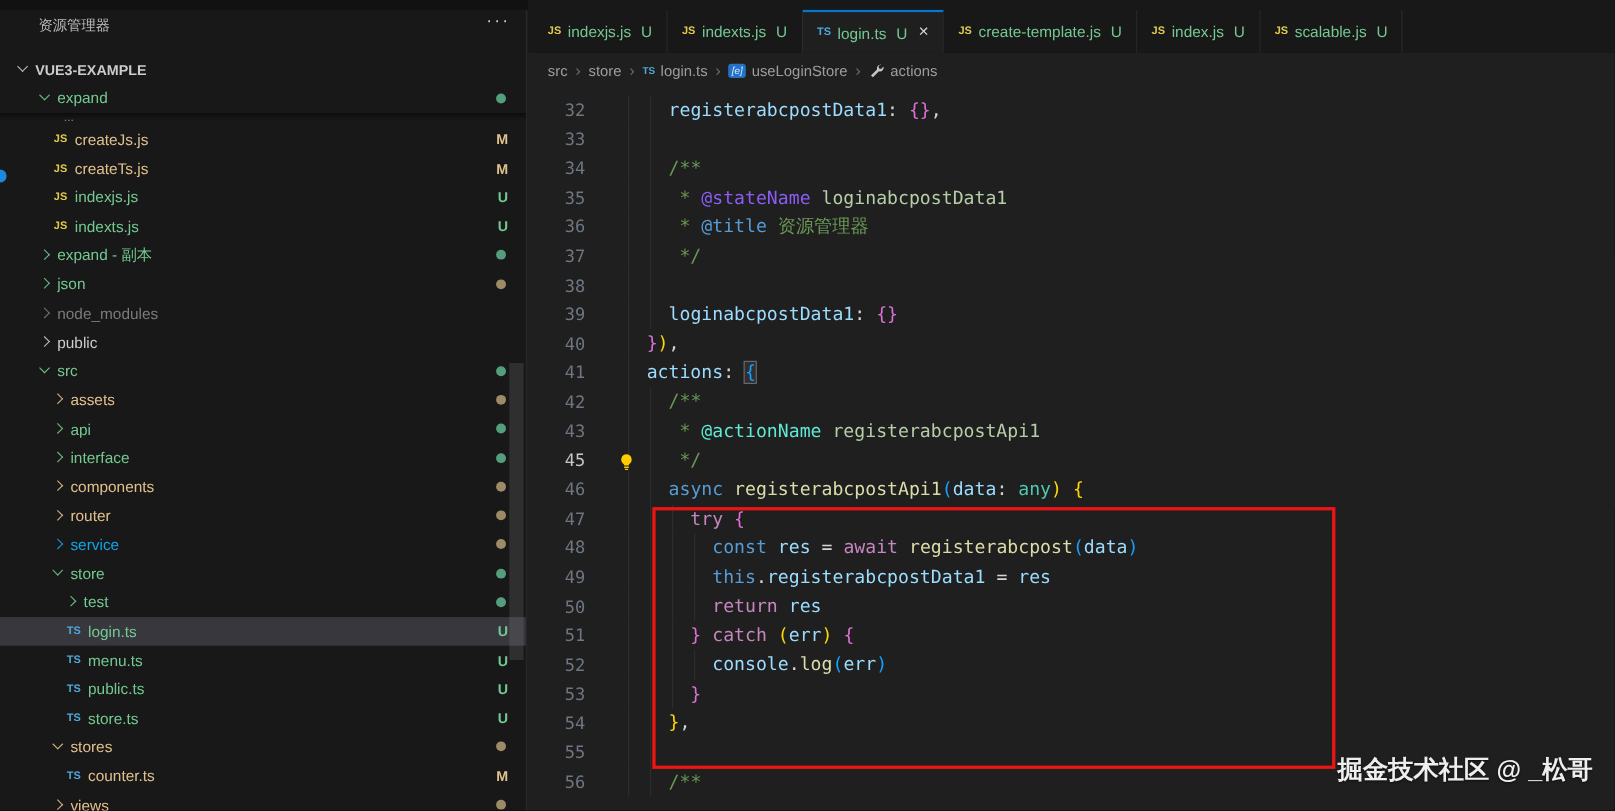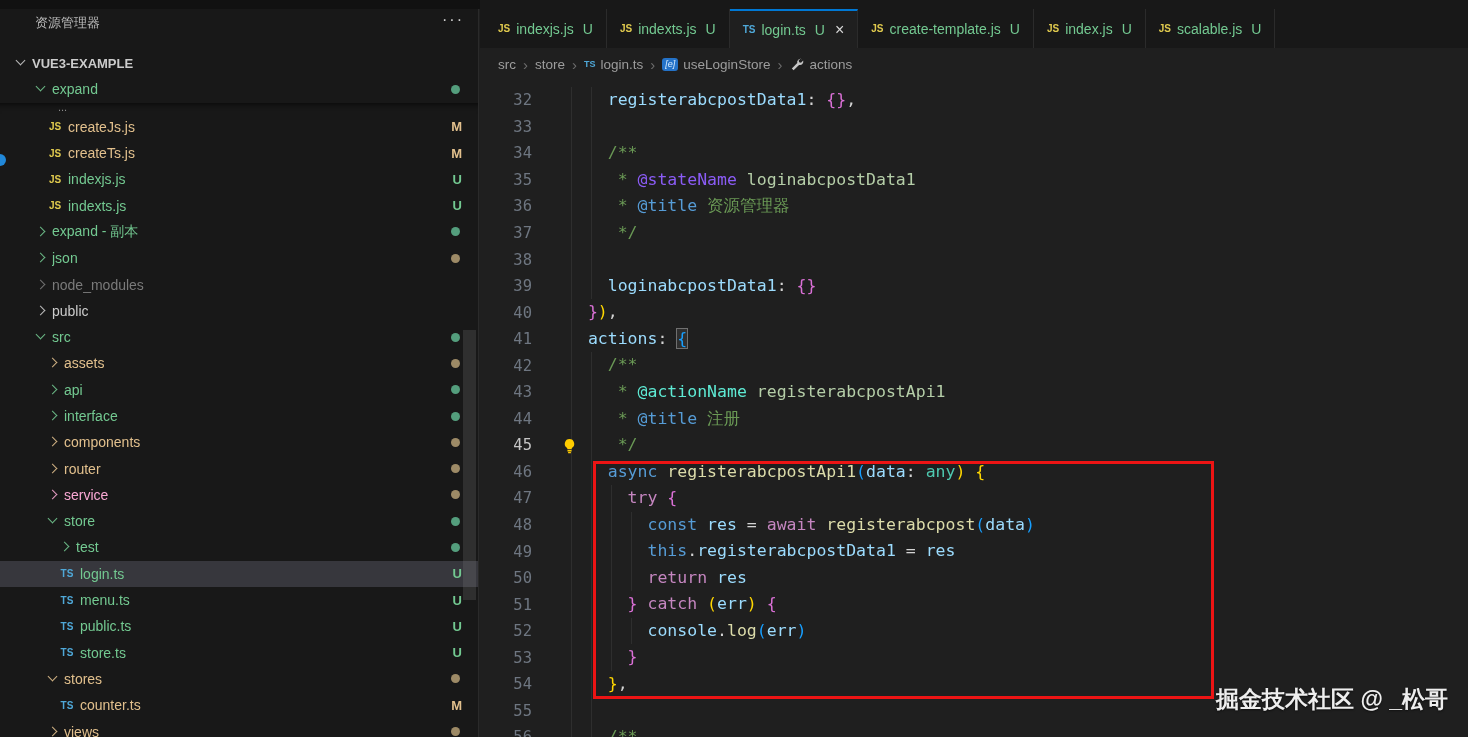--- a/index.html
+++ b/index.html
@@ -164,21 +164,21 @@
           <span class="chev"></span>
           <span class="tlabel">components</span>
           <span class="tdot" style="background: rgb(157, 138, 102);"></span>
         </div>
         <div class="trow" style="color: rgb(226, 192, 141);">
           <span class="tindent" style="width: 46px;"></span>
           <span class="chev"></span>
           <span class="tlabel">router</span>
           <span class="tdot" style="background: rgb(157, 138, 102);"></span>
         </div>
-        <div class="trow" style="color: #f9a8d4; text-align: center;">
+        <div class="trow" style="color: #0ea5e9; text-align: center;">
           <span class="tindent" style="width: 46px;"></span>
           <span class="chev"></span>
           <span class="tlabel">service</span>
           <span class="tdot" style="background: rgb(157, 138, 102);"></span>
         </div>
         <div class="trow" style="color: rgb(115, 201, 145);">
           <span class="tindent" style="width: 46px;"></span>
           <span class="chev exp"></span>
           <span class="tlabel">store</span>
           <span class="tdot" style="background: rgb(84, 158, 125);"></span>
@@ -341,24 +341,20 @@
           <span class="ltext"><span class="guide" style="left: calc(0ch + 3px);"></span><span style="color: rgb(212, 212, 212);">  </span><span style="color: rgb(156, 220, 254);">actions</span><span style="color: rgb(212, 212, 212);">:</span><span style="color: rgb(212, 212, 212);"> </span><span class="bm" style="color: rgb(23, 159, 255);">{</span></span>
         </div>
         <div class="cline">
           <span class="gut">42</span>
           <span class="ltext"><span class="guide" style="left: calc(0ch + 3px);"></span><span class="guide" style="left: calc(2ch + 3px);"></span><span style="color: rgb(212, 212, 212);">    </span><span style="color: rgb(106, 153, 85);">/**</span></span>
         </div>
         <div class="cline">
           <span class="gut">43</span>
           <span class="ltext"><span class="guide" style="left: calc(0ch + 3px);"></span><span class="guide" style="left: calc(2ch + 3px);"></span><span style="color: rgb(212, 212, 212);">     </span><span style="color: rgb(106, 153, 85);">* </span><span style="color: #5eead4;">@actionName</span><span style="color: rgb(181, 206, 168);"> registerabcpostApi1</span></span>
         </div>
-        <div class="cline">
-          <span class="gut">44</span>
-          <span class="ltext"><span class="guide" style="left: calc(0ch + 3px);"></span><span class="guide" style="left: calc(2ch + 3px);"></span><span style="color: rgb(212, 212, 212);">     </span><span style="color: rgb(106, 153, 85);">* </span><span style="color: rgb(86, 156, 214);">@title</span><span style="color: rgb(106, 153, 85);"> 注册</span></span>
-        </div>
         <div class="cline cur">
           <span class="gut">45</span>
           <span class="ltext"><span class="guide" style="left: calc(0ch + 3px);"></span><span class="guide" style="left: calc(2ch + 3px);"></span><span class="bulb"><svg width="17" height="17" viewBox="0 0 16 16">
                 <path fill="#ffcc00" d="M8 1a4.5 4.5 0 0 0-2.5 8.2c.3.3.5.7.5 1.1v.2h4v-.2c0-.4.2-.8.5-1.1A4.5 4.5 0 0 0 8 1z"></path>
                 <rect x="6" y="11.3" width="4" height="1.4" rx=".5" fill="#ffcc00"></rect>
                 <rect x="6.6" y="13.2" width="2.8" height="1.2" rx=".5" fill="#ffcc00"></rect>
               </svg></span><span style="color: rgb(212, 212, 212);">     </span><span style="color: rgb(106, 153, 85);">*/</span></span>
         </div>
         <div class="cline">
           <span class="gut">46</span>

